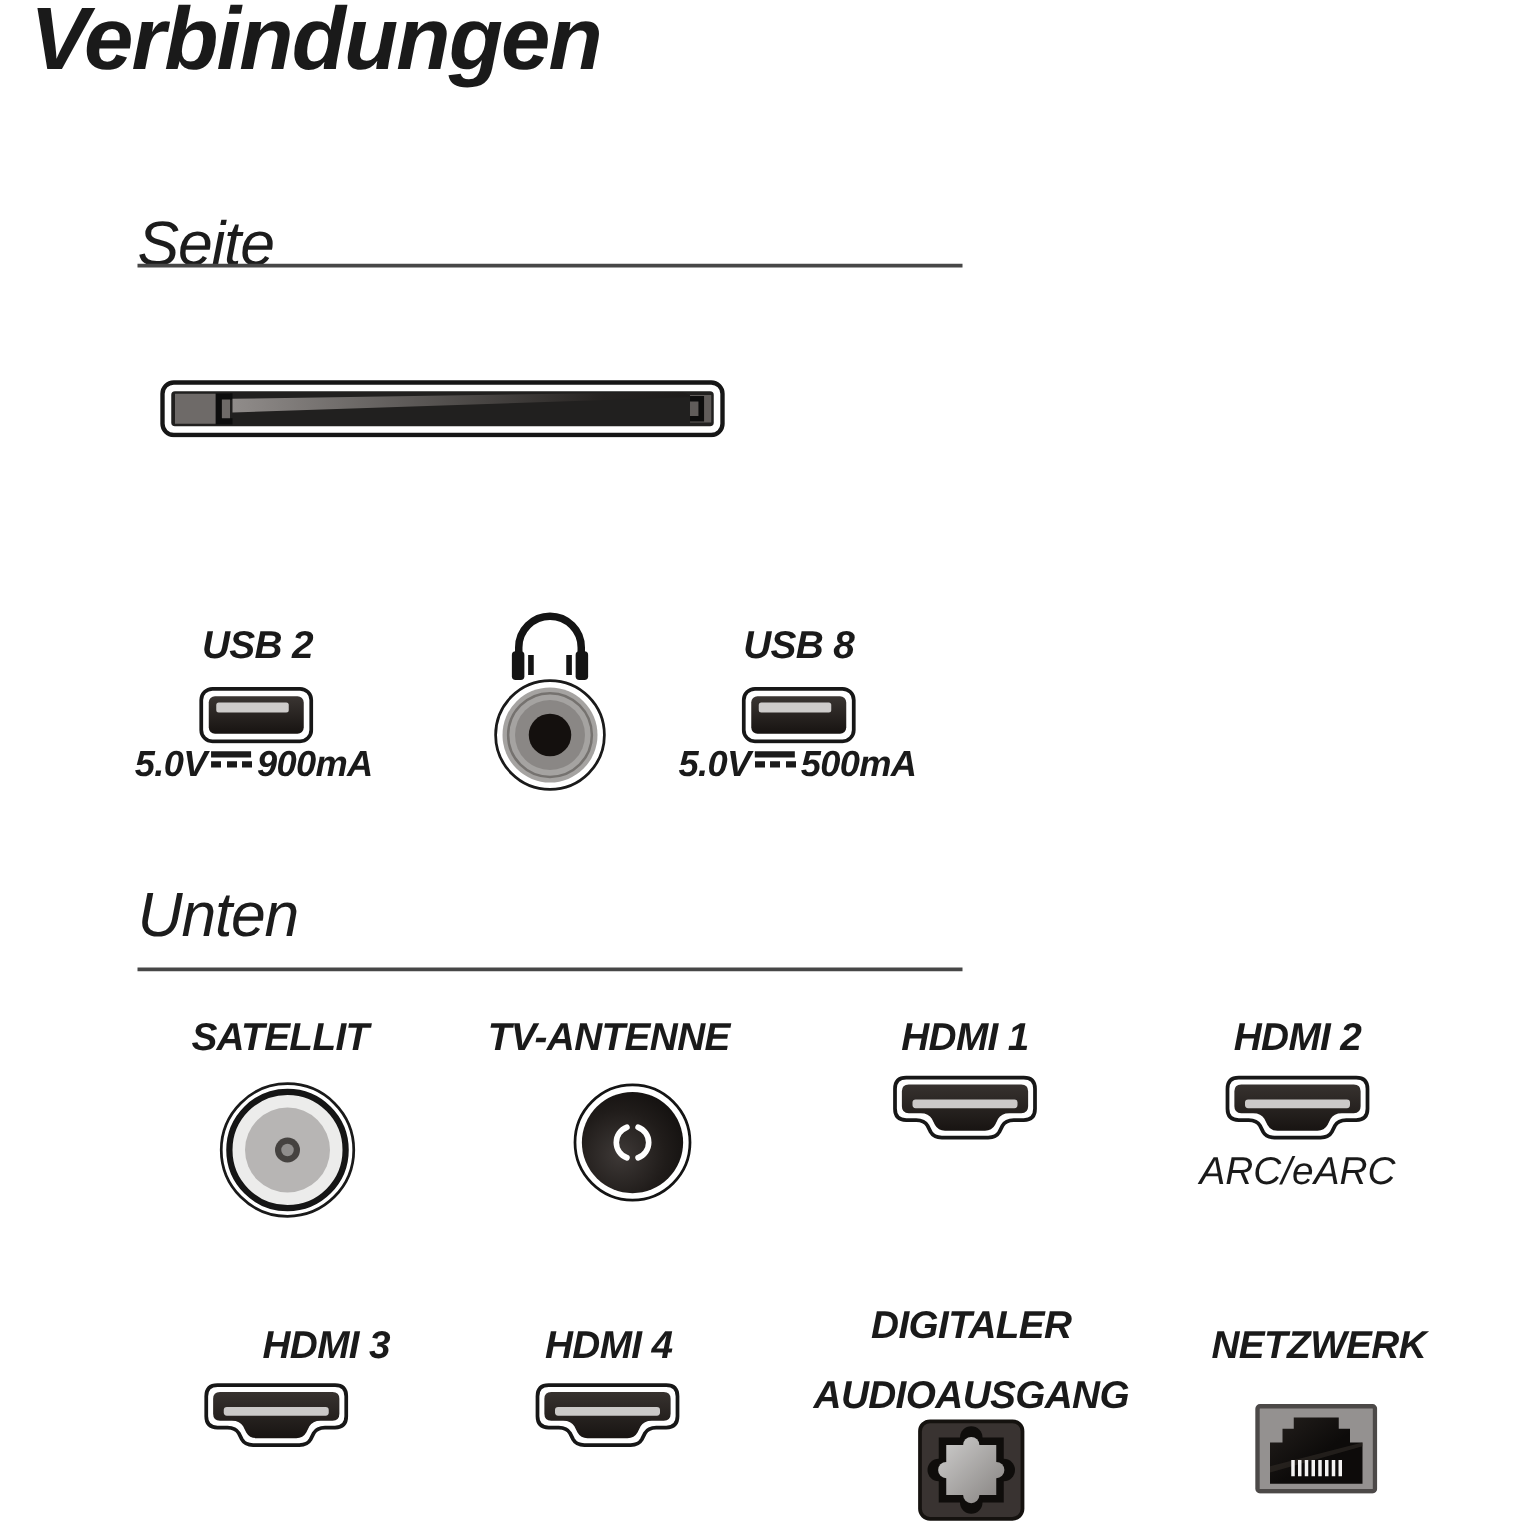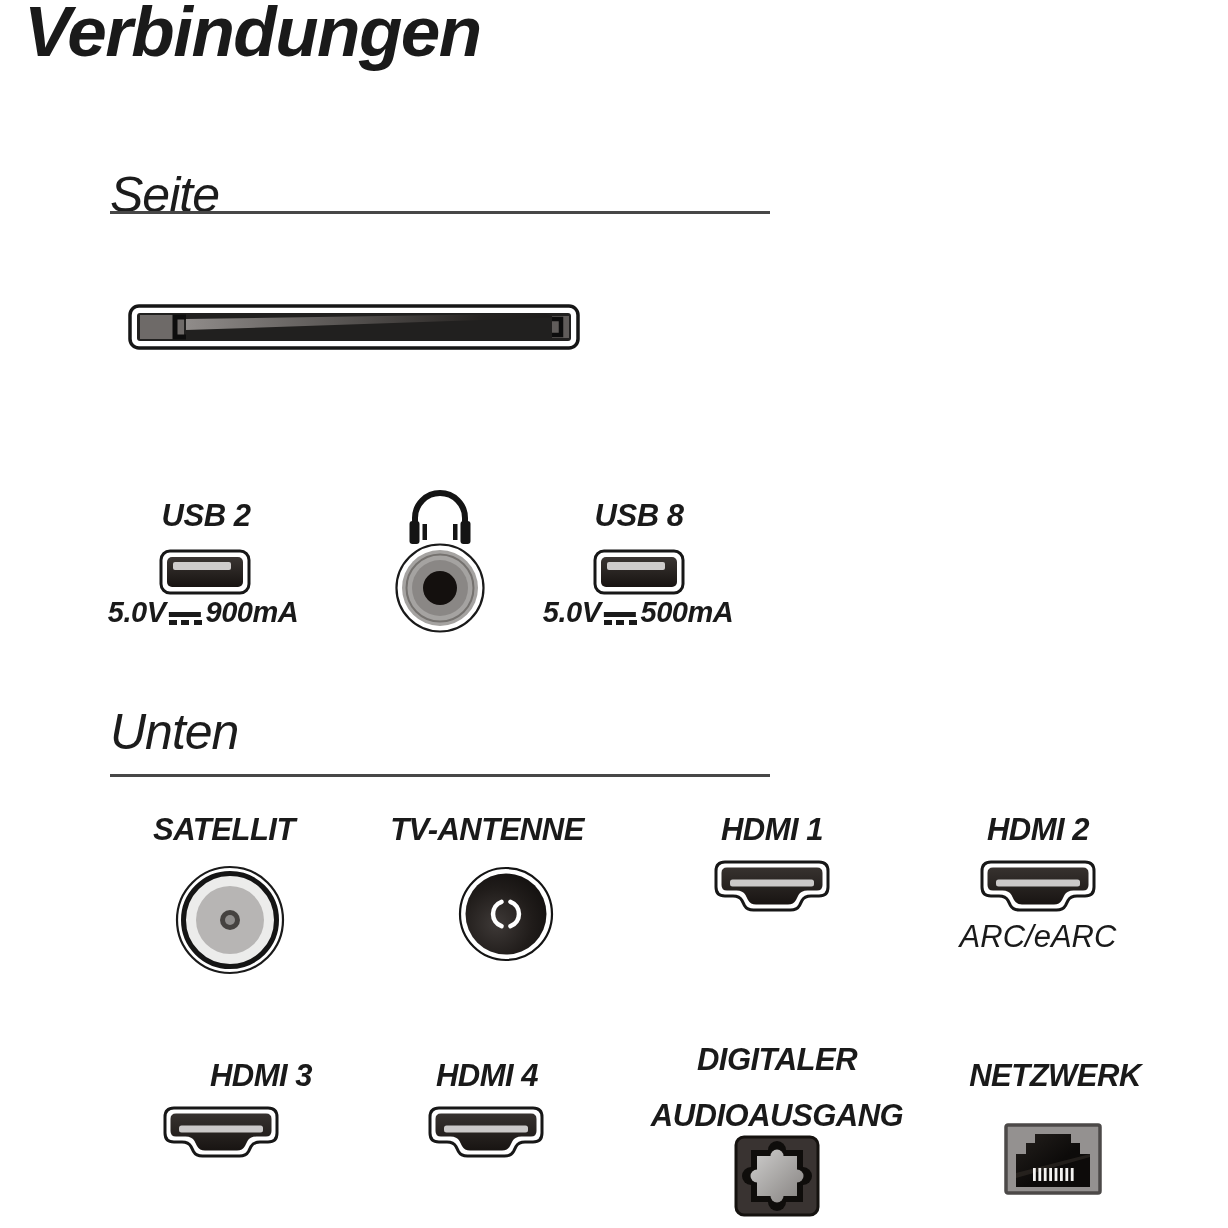--- a/index.html
+++ b/index.html
@@ -8,21 +8,21 @@
     font-family:"Liberation Sans", sans-serif;color:#1a1a1a;overflow:hidden;font-style:italic;
   }
   .abs{position:absolute;}
   .ctr{transform:translateX(-50%);white-space:nowrap;}
   .page-title{font-size:71px;font-weight:700;letter-spacing:-1.5px;line-height:1;}
   .section-heading{font-size:50px;font-weight:400;letter-spacing:-1px;line-height:1;color:#1c1c1c;}
   .rule{height:3px;background:#474747;}
   .port-label{font-size:31px;font-weight:700;letter-spacing:-0.5px;line-height:1.22;text-align:left;}
   .sub-label{font-size:31px;font-weight:400;letter-spacing:0;line-height:1;}
   .ci-label{font-size:33px;font-weight:700;text-align:center;letter-spacing:-0.5px;}
-  .rating{font-size:29px;font-weight:700;letter-spacing:-0.5px;display:flex;align-items:flex-end;line-height:1;}
+  .rating{font-size:29px;font-weight:700;letter-spacing:-0.5px;display:flex;align-items:flex-start;line-height:1;}
   .dc-symbol{display:inline-block;position:relative;width:34px;height:18px;margin:0 3px;}
   .dc-symbol::before{content:'';position:absolute;left:0;right:2px;top:3px;height:5px;background:#1a1a1a;}
   .dc-symbol::after{content:'';position:absolute;left:0;right:0;top:11px;height:5px;
     background:repeating-linear-gradient(90deg,#1a1a1a 0 8px,transparent 8px 12.5px);}
   svg{display:block;}
 </style>
 </head>
 <body>
 
 <div class="canvas">

